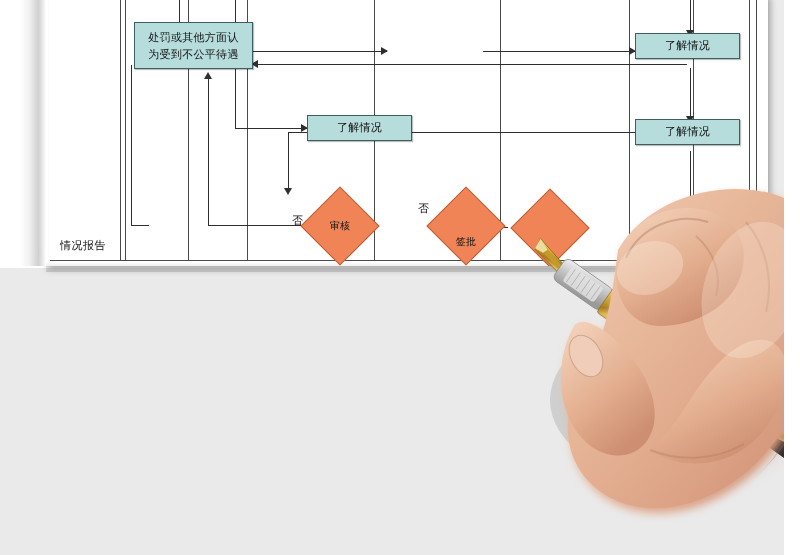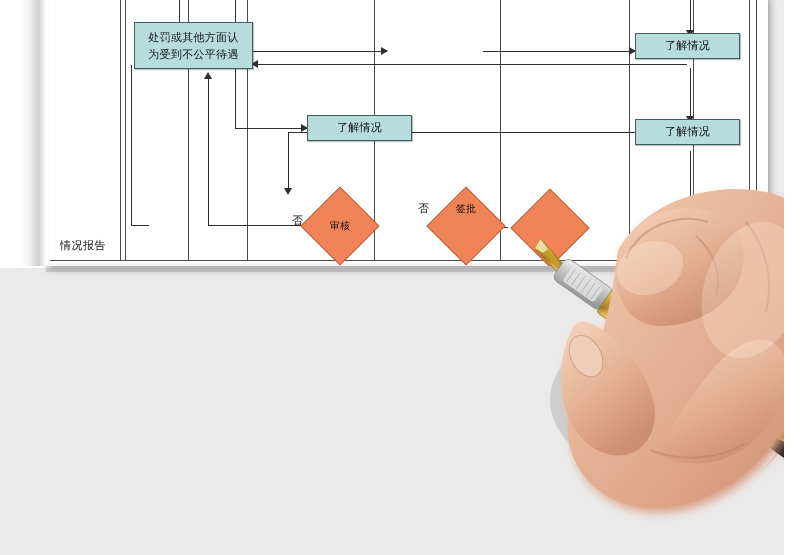--- a/index.html
+++ b/index.html
@@ -250,21 +250,21 @@
     </div>
 
     <div class="proc" style="left:589px; top:125px; width:105px; height:26px;">
       <span>了解情况</span>
     </div>
 
     <div class="dia" style="left:266px; top:204px; width:56px; height:56px;"></div>
     <div class="dia-label" style="left:264px; top:224px; width:60px; height:16px;">审核</div>
 
     <div class="dia" style="left:392px; top:204px; width:56px; height:56px;"></div>
-    <div class="dia-label" style="left:390px; top:207px; width:60px; height:16px;">签批</div>
+    <div class="dia-label" style="left:390px; top:240px; width:60px; height:16px;">签批</div>
 
     <div class="dia" style="left:476px; top:206px; width:56px; height:56px;"></div>
     <div class="dia-label" style="left:474px; top:226px; width:60px; height:16px;"></div>
 
     <div class="edge-label" style="left:246px; top:219px;">否</div>
 
     <div class="edge-label" style="left:372px; top:207px;">否</div>
 
     <div id="lane-title" style="left:14px; top:244px;">情况报告</div>
 

